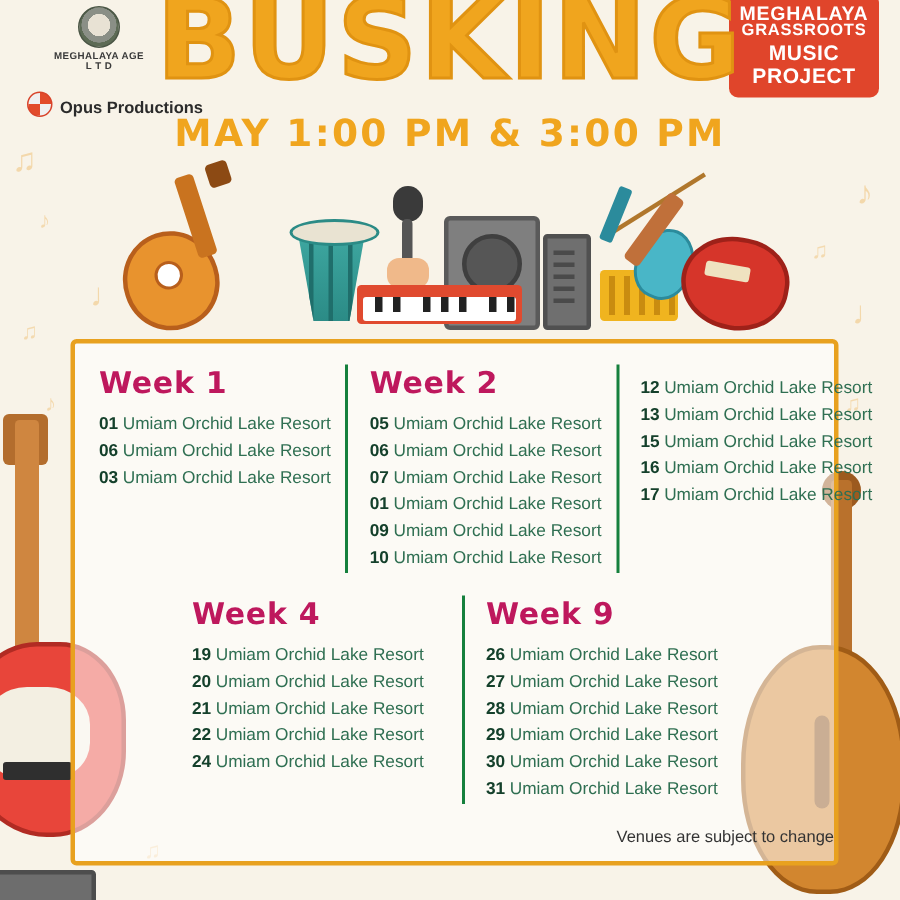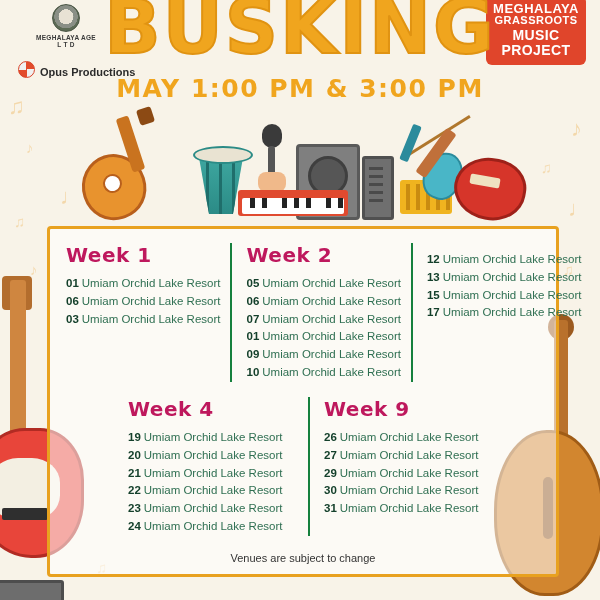--- a/index.html
+++ b/index.html
@@ -136,21 +136,21 @@
   .row-top{position:absolute;top:14px;left:16px;right:16px;display:flex;}
   .col{flex:1;padding-right:10px;}
   .col.sep{border-left:2px solid #15803d;padding-left:14px;}
   ul{list-style:none;margin:8px 0 0;padding:0;}
   li{font-size:11.5px;color:#2f6f52;line-height:1.55;white-space:nowrap;}
   li b{color:#14402b;font-weight:bold;margin-right:3px;}
 
   .row-bot{position:absolute;top:168px;left:78px;right:52px;display:flex;}
   .row-bot .col{flex:1;}
   .footnote{
-    position:absolute;bottom:10px;left:0;right:0;text-align:center;
+    position:absolute;bottom:10px;left:0;right:0;text-align:right;
     font-size:11px;color:#333;
   }
 </style>
 </head>
 <body>
 
 <div class="poster">
 
   <div class="note" style="left:8px;top:96px;">♫</div>
   <div class="note sm" style="left:26px;top:140px;">♪</div>
@@ -279,43 +279,44 @@
           <li><b>09</b><span>Umiam Orchid Lake Resort</span></li>
           <li><b>10</b><span>Umiam Orchid Lake Resort</span></li>
         </ul>
       </div>
 
       <div class="col sep">
         <ul>
           <li><b>12</b><span>Umiam Orchid Lake Resort</span></li>
           <li><b>13</b><span>Umiam Orchid Lake Resort</span></li>
           <li><b>15</b><span>Umiam Orchid Lake Resort</span></li>
+          <li><b>16</b><span>Umiam Orchid Lake Resort</span></li>
           <li><b>17</b><span>Umiam Orchid Lake Resort</span></li>
         </ul>
       </div>
     </div>
 
     <div class="row-bot">
       <div class="col">
         <div class="wk-title">Week 4</div>
         <ul>
           <li><b>19</b><span>Umiam Orchid Lake Resort</span></li>
           <li><b>20</b><span>Umiam Orchid Lake Resort</span></li>
           <li><b>21</b><span>Umiam Orchid Lake Resort</span></li>
           <li><b>22</b><span>Umiam Orchid Lake Resort</span></li>
-          <li><b>23</b><span>Umiam Orchid Lake Resort</span></li>
           <li><b>24</b><span>Umiam Orchid Lake Resort</span></li>
         </ul>
       </div>
 
       <div class="col sep">
         <div class="wk-title">Week 9</div>
         <ul>
           <li><b>26</b><span>Umiam Orchid Lake Resort</span></li>
           <li><b>27</b><span>Umiam Orchid Lake Resort</span></li>
+          <li><b>28</b><span>Umiam Orchid Lake Resort</span></li>
           <li><b>29</b><span>Umiam Orchid Lake Resort</span></li>
           <li><b>30</b><span>Umiam Orchid Lake Resort</span></li>
           <li><b>31</b><span>Umiam Orchid Lake Resort</span></li>
         </ul>
       </div>
     </div>
 
     <div class="footnote">Venues are subject to change</div>
   </div>
 </div>

